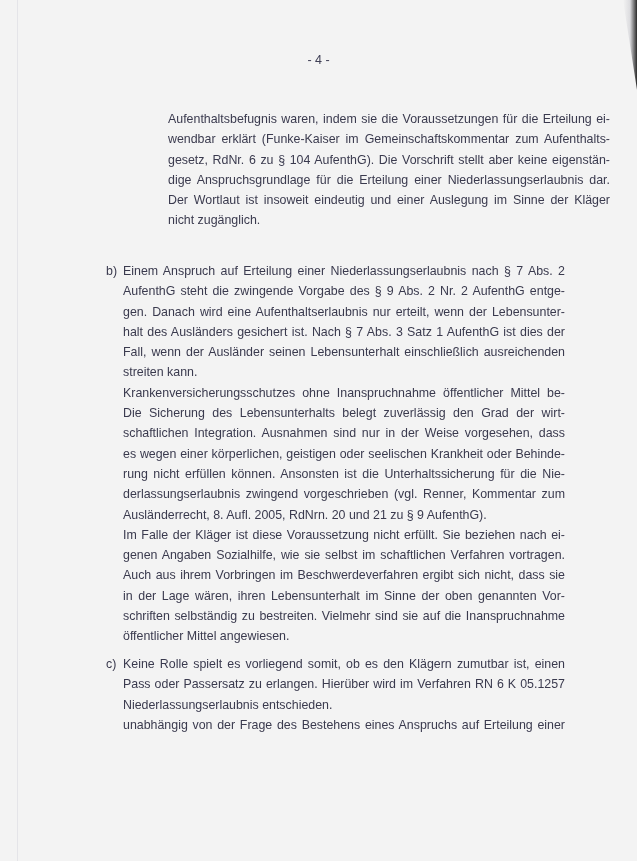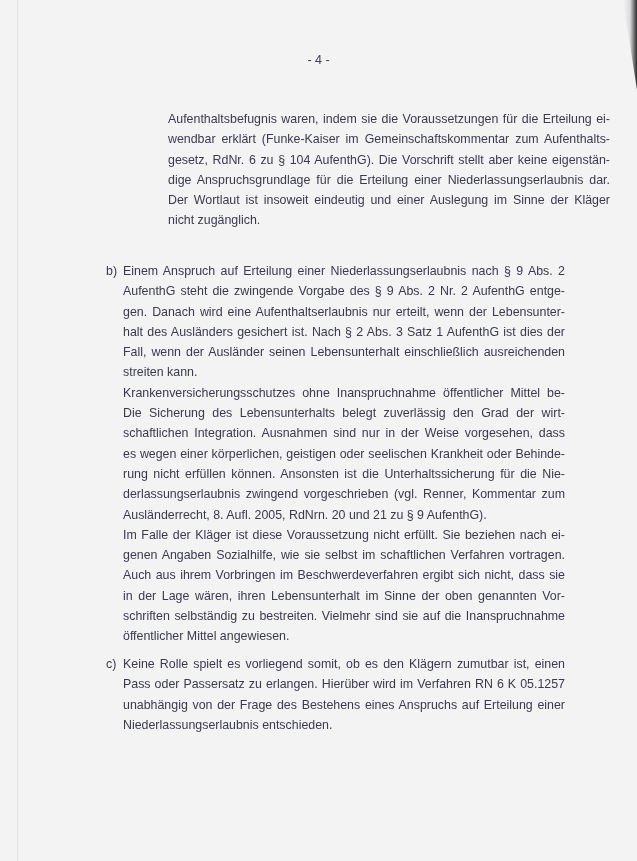--- a/index.html
+++ b/index.html
@@ -44,24 +44,24 @@
   <span class="line">wendbar erklärt (Funke-Kaiser im Gemeinschaftskommentar zum Aufenthalts-</span>
   <span class="line">gesetz, RdNr. 6 zu § 104 AufenthG). Die Vorschrift stellt aber keine eigenstän-</span>
   <span class="line">dige Anspruchsgrundlage für die Erteilung einer Niederlassungserlaubnis dar.</span>
   <span class="line">Der Wortlaut ist insoweit eindeutig und einer Auslegung im Sinne der Kläger</span>
   <span class="line last">nicht zugänglich.</span>
 </div>
 
 <div class="block item" style="top:261px;">
   <span class="label">b)</span>
   <div class="body" id="body-b">
-      <span class="line">Einem Anspruch auf Erteilung einer Niederlassungserlaubnis nach § 9 Abs. 2</span>
+      <span class="line">Einem Anspruch auf Erteilung einer Niederlassungserlaubnis nach § 7 Abs. 2</span>
       <span class="line">AufenthG steht die zwingende Vorgabe des § 9 Abs. 2 Nr. 2 AufenthG entge-</span>
       <span class="line">gen. Danach wird eine Aufenthaltserlaubnis nur erteilt, wenn der Lebensunter-</span>
-      <span class="line">halt des Ausländers gesichert ist. Nach § 2 Abs. 3 Satz 1 AufenthG ist dies der</span>
+      <span class="line">halt des Ausländers gesichert ist. Nach § 7 Abs. 3 Satz 1 AufenthG ist dies der</span>
       <span class="line">Fall, wenn der Ausländer seinen Lebensunterhalt einschließlich ausreichenden</span>
       <span class="line last">streiten kann.</span>
       <span class="line">Krankenversicherungsschutzes ohne Inanspruchnahme öffentlicher Mittel be-</span>
       <span class="line">Die Sicherung des Lebensunterhalts belegt zuverlässig den Grad der wirt-</span>
       <span class="line">schaftlichen Integration. Ausnahmen sind nur in der Weise vorgesehen, dass</span>
       <span class="line">es wegen einer körperlichen, geistigen oder seelischen Krankheit oder Behinde-</span>
       <span class="line">rung nicht erfüllen können. Ansonsten ist die Unterhaltssicherung für die Nie-</span>
       <span class="line">derlassungserlaubnis zwingend vorgeschrieben (vgl. Renner, Kommentar zum</span>
       <span class="line last">Ausländerrecht, 8. Aufl. 2005, RdNrn. 20 und 21 zu § 9 AufenthG).</span>
       <span class="line">Im Falle der Kläger ist diese Voraussetzung nicht erfüllt. Sie beziehen nach ei-</span>
@@ -71,16 +71,16 @@
       <span class="line">schriften selbständig zu bestreiten. Vielmehr sind sie auf die Inanspruchnahme</span>
       <span class="line last">öffentlicher Mittel angewiesen.</span>
     </div>
 </div>
 
 <div class="block item" style="top:654px;">
   <span class="label">c)</span>
   <div class="body" id="body-c">
       <span class="line">Keine Rolle spielt es vorliegend somit, ob es den Klägern zumutbar ist, einen</span>
       <span class="line">Pass oder Passersatz zu erlangen. Hierüber wird im Verfahren RN 6 K 05.1257</span>
+      <span class="line last">Niederlassungserlaubnis entschieden.</span>
       <span class="line">unabhängig von der Frage des Bestehens eines Anspruchs auf Erteilung einer</span>
-      <span class="line last">Niederlassungserlaubnis entschieden.</span>
     </div>
 </div>
 
 </body></html>

